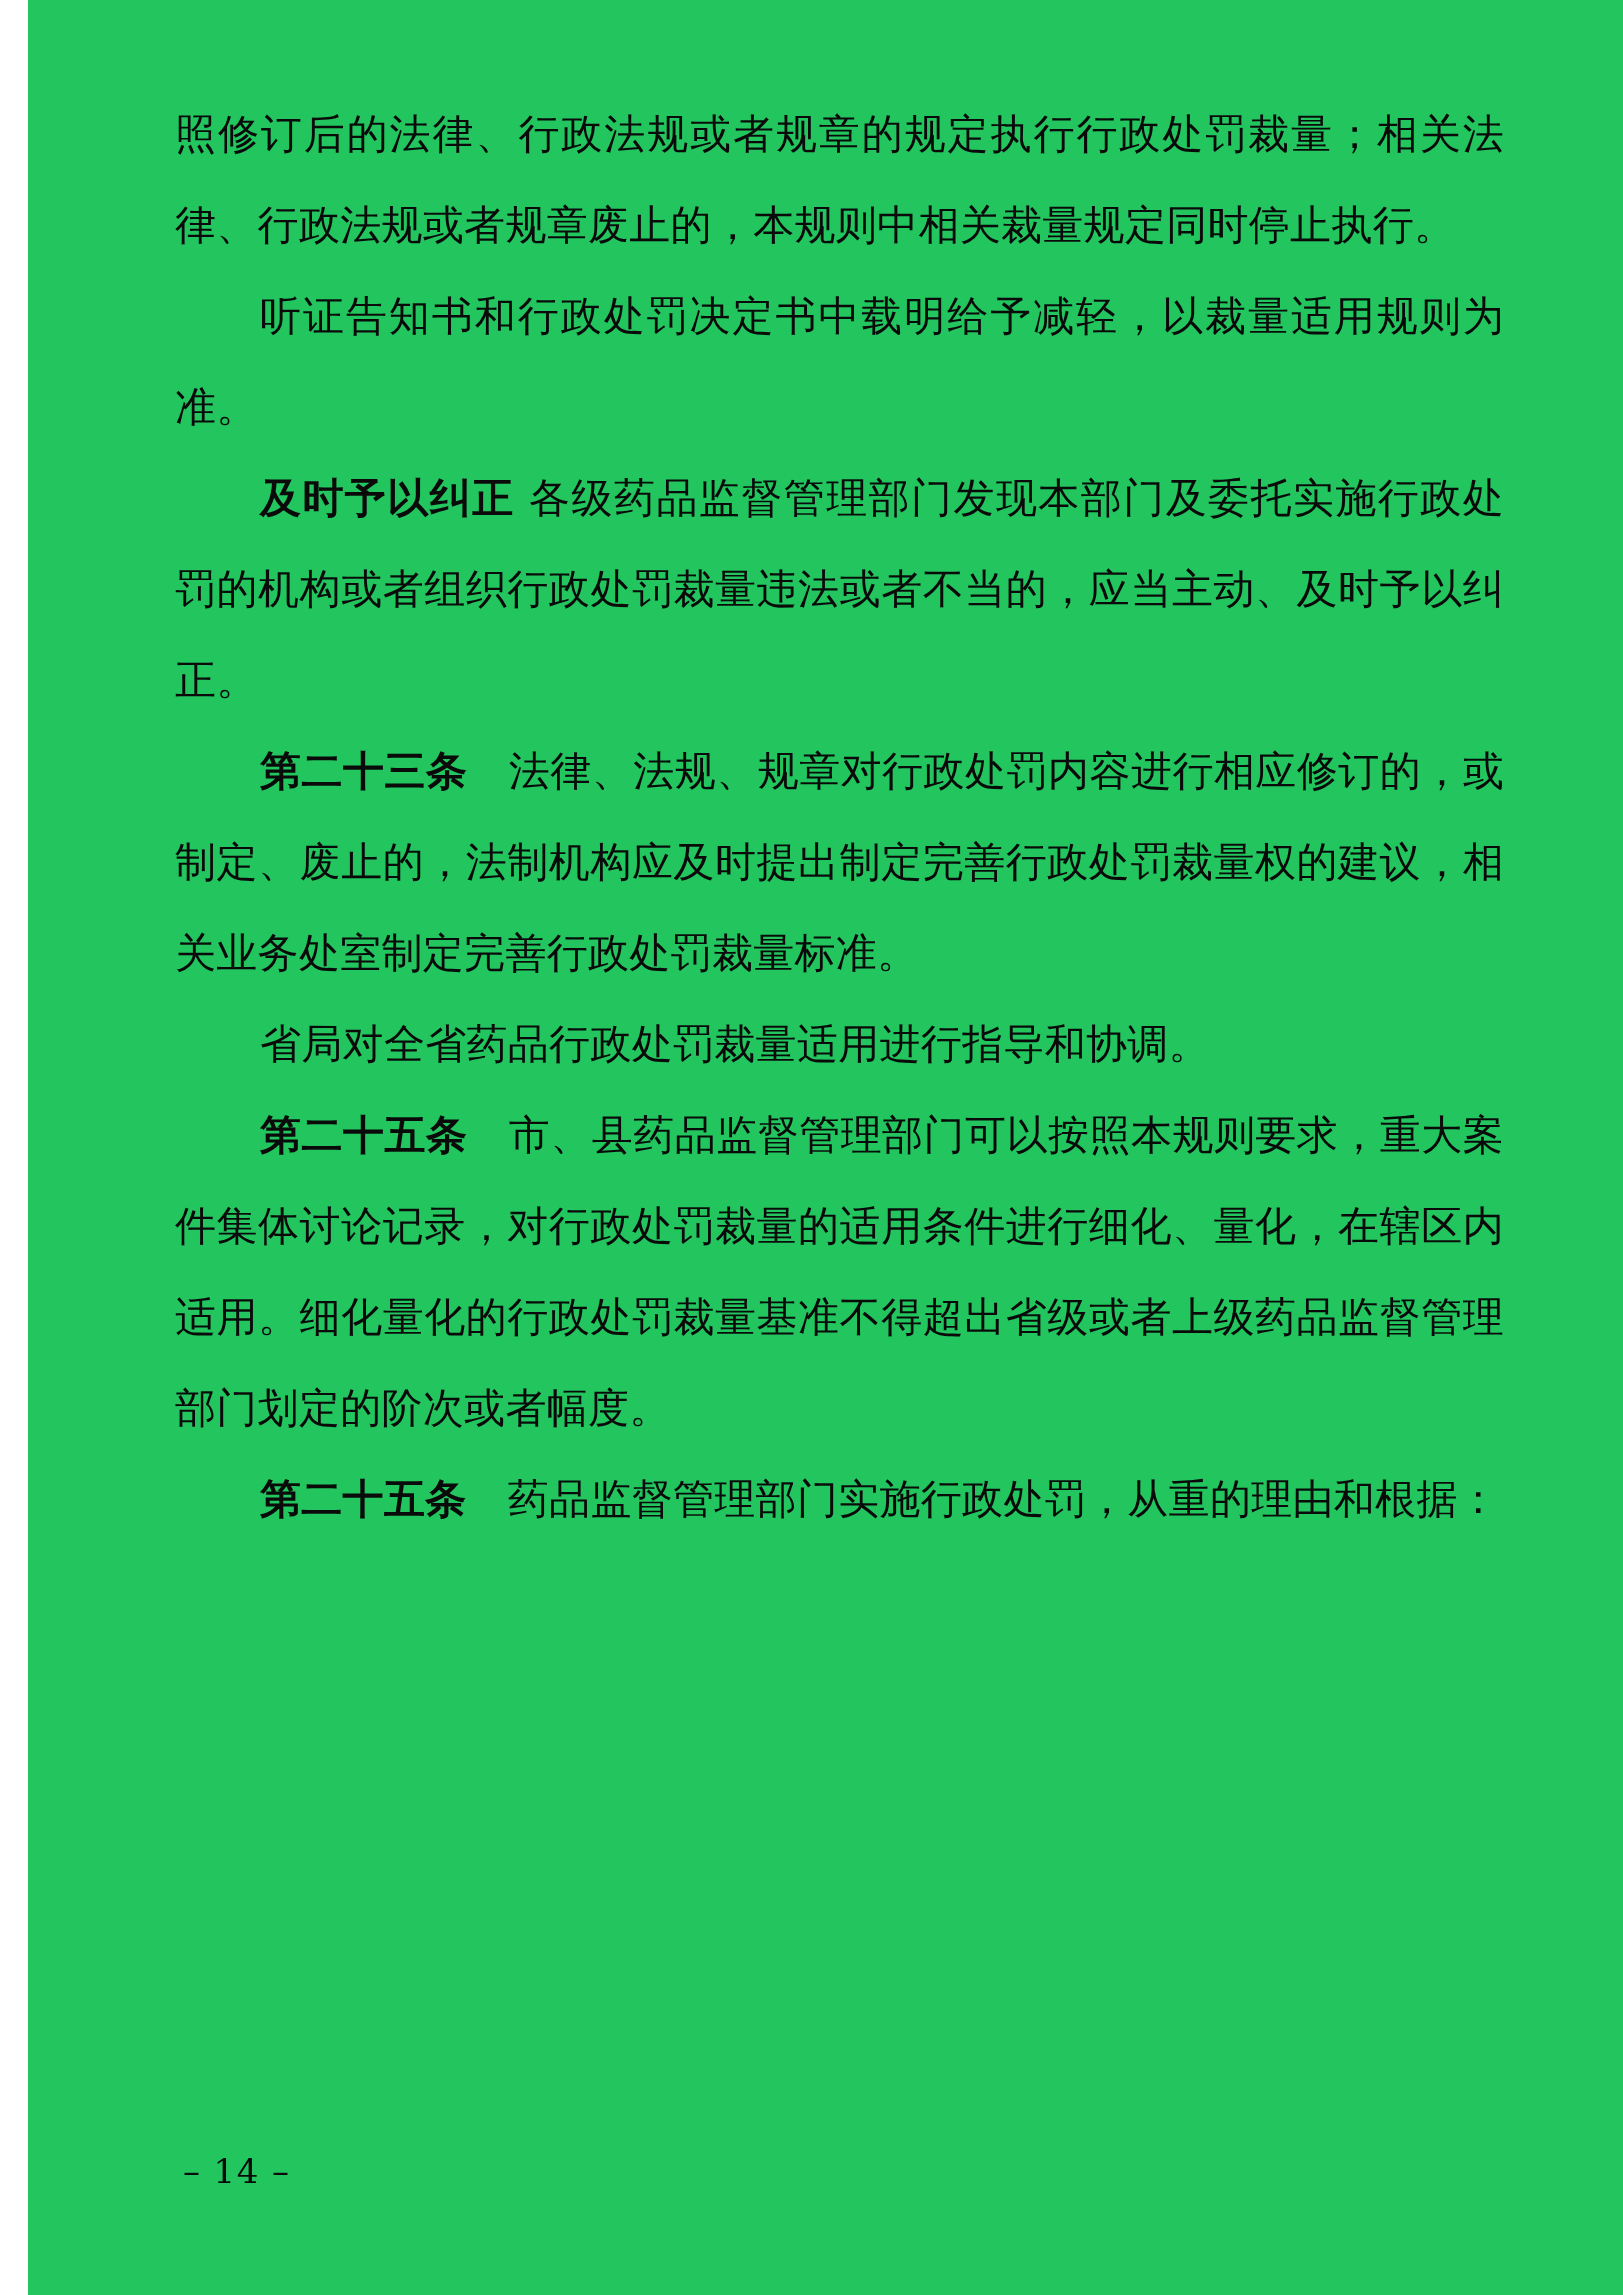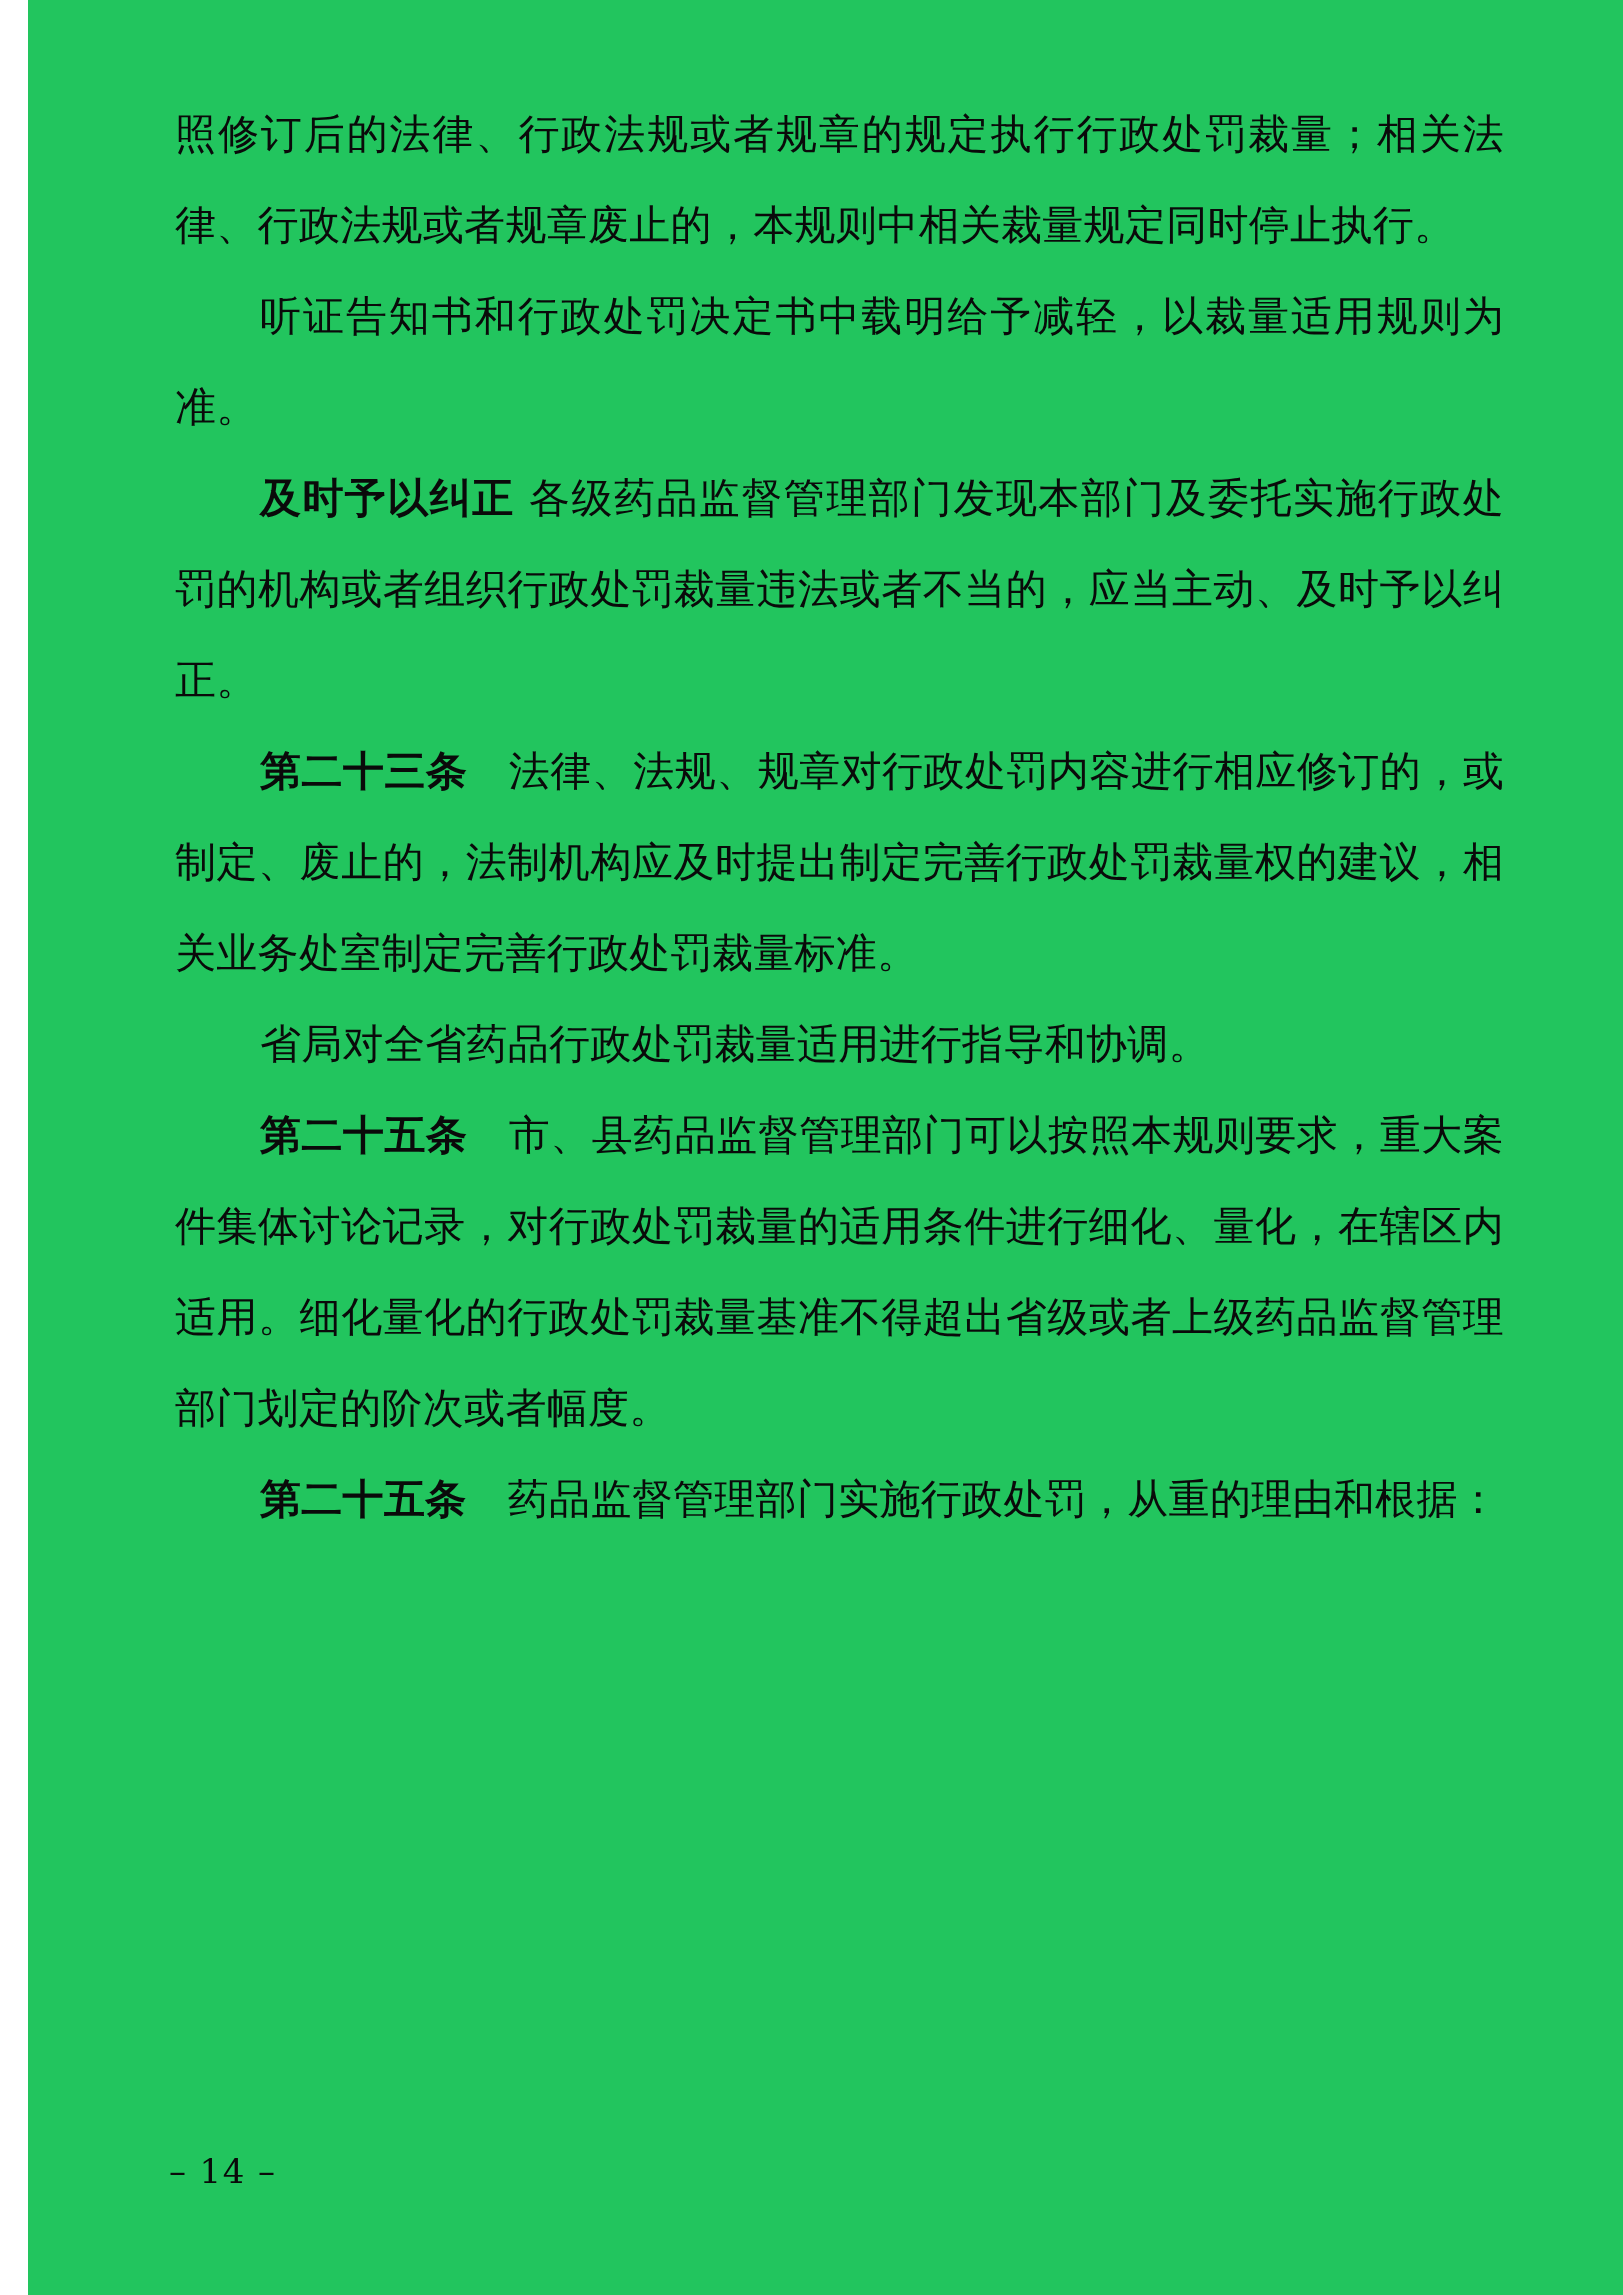--- a/index.html
+++ b/index.html
@@ -35,21 +35,21 @@
     text-indent: 0;
   }
   .para.indent {
     text-indent: 85px;
   }
   .heading-run {
     font-weight: bold;
   }
   .footer {
     position: absolute;
-    left: 141px;
+    left: 155px;
     bottom: 104px;
     font-family: "DejaVu Serif", serif;
     font-size: 34px;
     letter-spacing: 1.4px;
     color: #0a0a0a;
   }
 </style>
 </head>
 <body>
 

